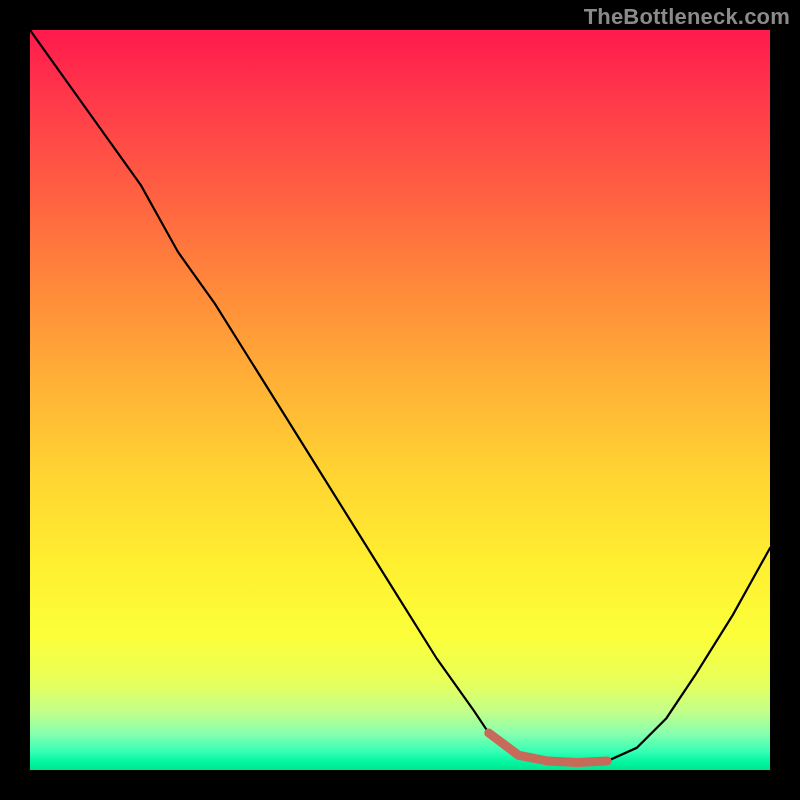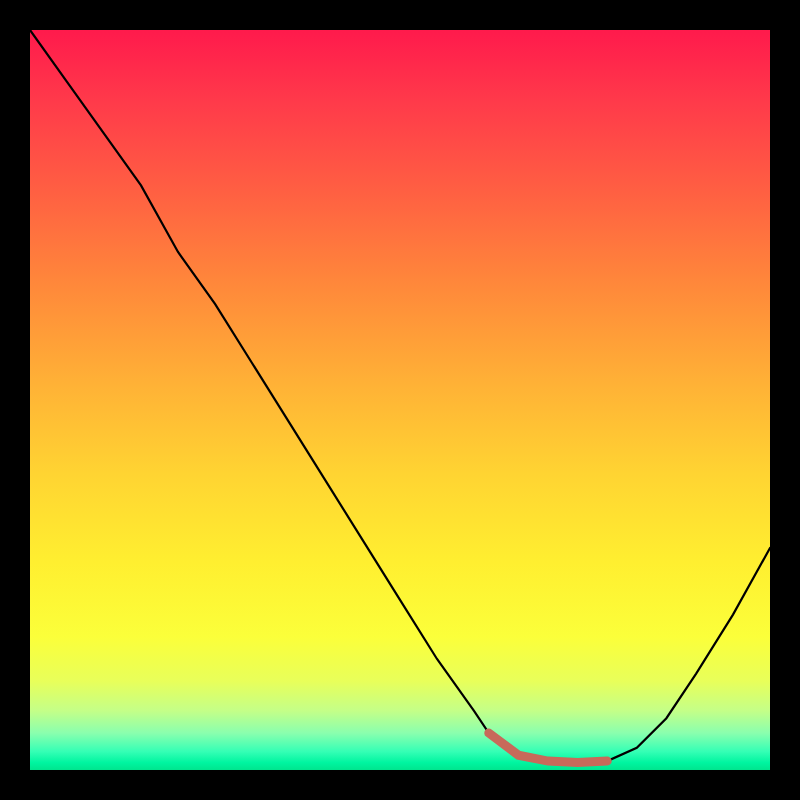--- a/index.html
+++ b/index.html
@@ -41,20 +41,21 @@
     );
   }
   .curve { position:absolute; inset:0; }
   .curve path.line { fill:none; stroke:#000; stroke-width:2.2; stroke-linecap:round; }
   .curve path.high { fill:none; stroke:#c86a5a; stroke-width:9; stroke-linecap:round; }
 </style>
 </head>
 <body>
 
 <div class="stage">
+  <div class="watermark">TheBottleneck.com</div>
   <div class="frame">
     <div class="gradient"></div>
     <svg class="curve" viewBox="0 0 740 740" preserveAspectRatio="none">
       <path class="line" d="M0.0 0.0 L37.0 51.8 L74.0 103.6 L111.0 155.4 L148.0 222.0 L185.0 273.8 L222.0 333.0 L259.0 392.2 L296.0 451.4 L333.0 510.6 L370.0 569.8 L407.0 629.0 L444.0 680.8 L458.8 703.0 L488.4 725.2 L518.0 731.1 L547.6 732.6 L577.2 731.1 L606.8 717.8 L636.4 688.2 L666.0 643.8 L703.0 584.6 L740.0 518.0"></path>
       <path class="high" d="M458.8 703.0 L488.4 725.2 L518.0 731.1 L547.6 732.6 L577.2 731.1"></path>
     </svg>
   </div>
 </div>
 
 </body></html>

